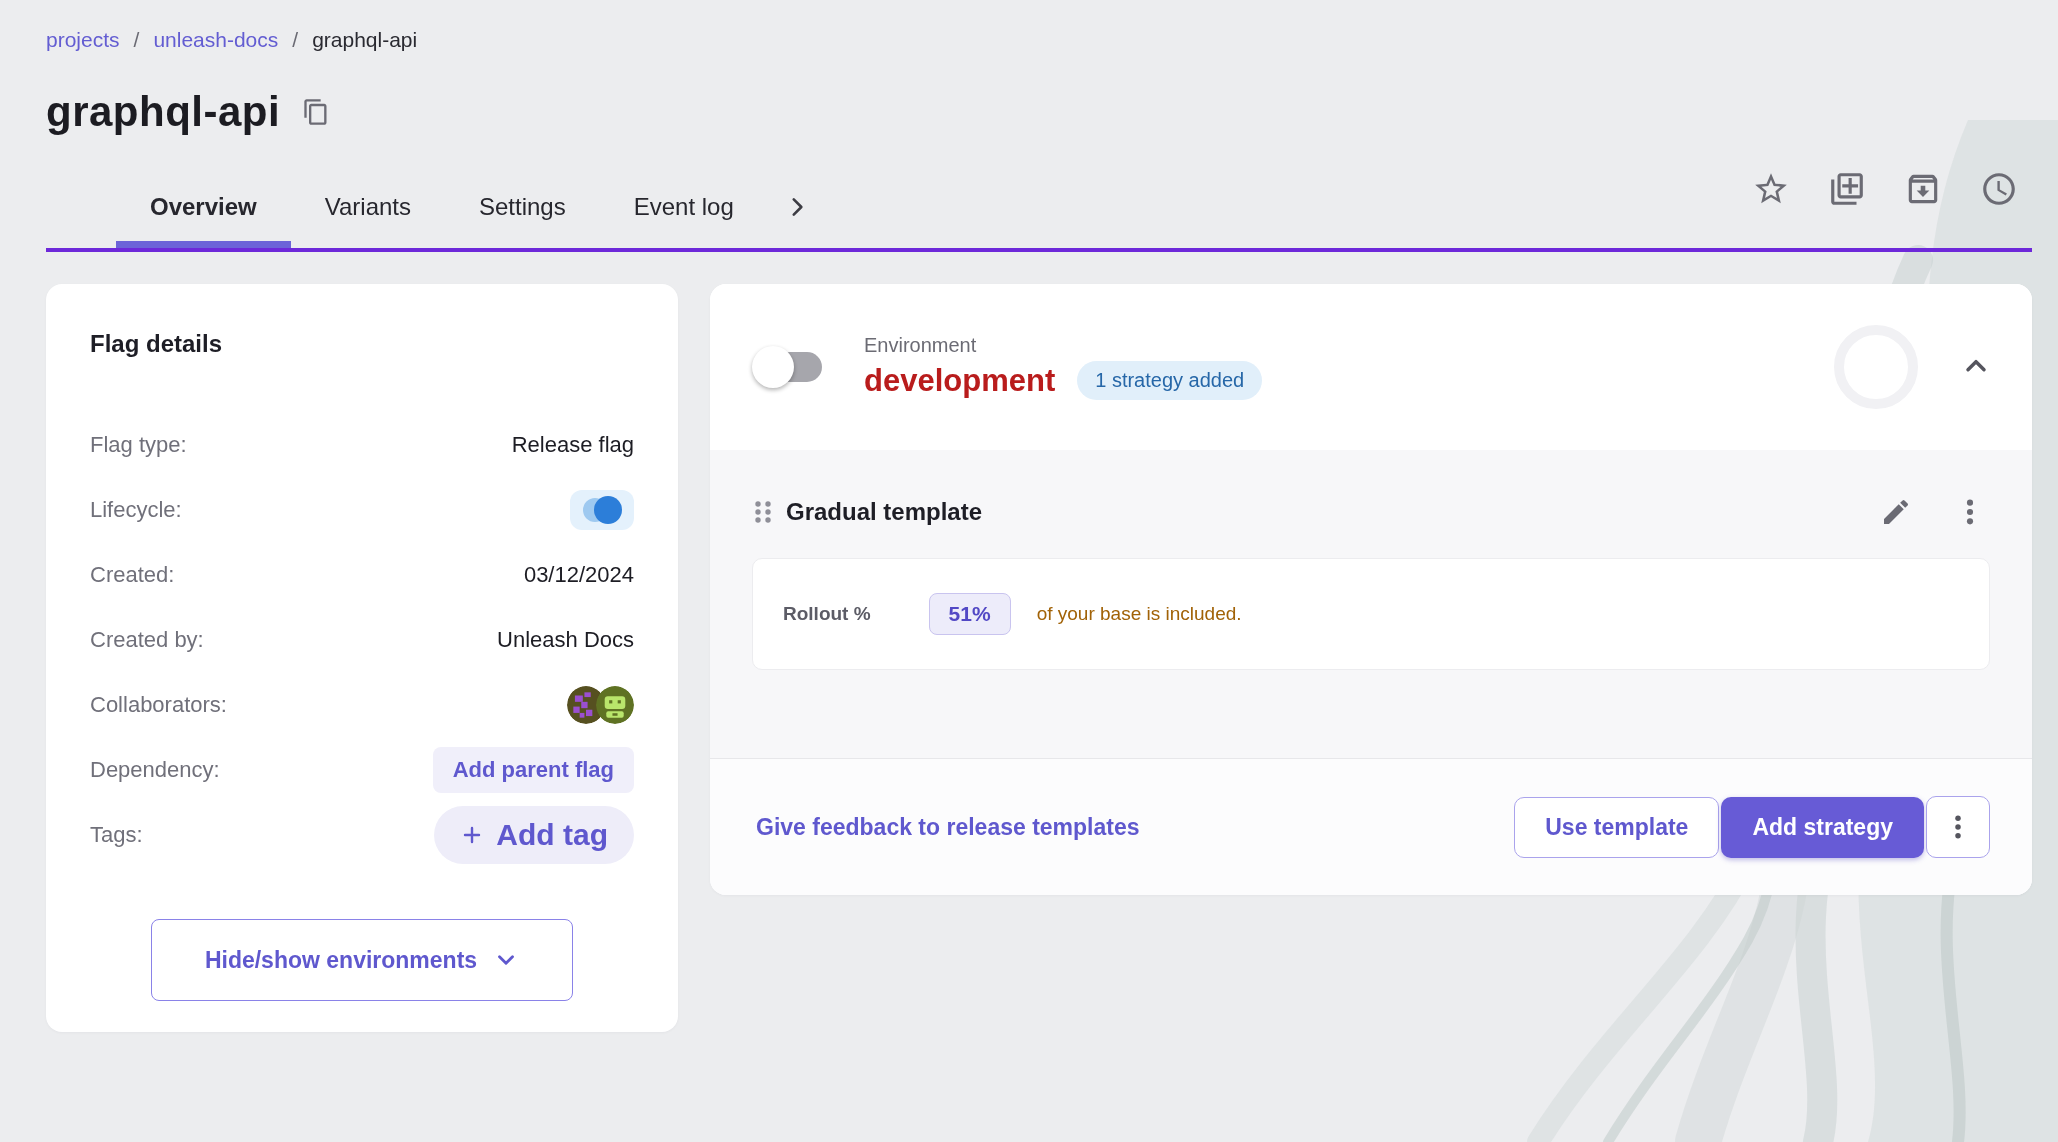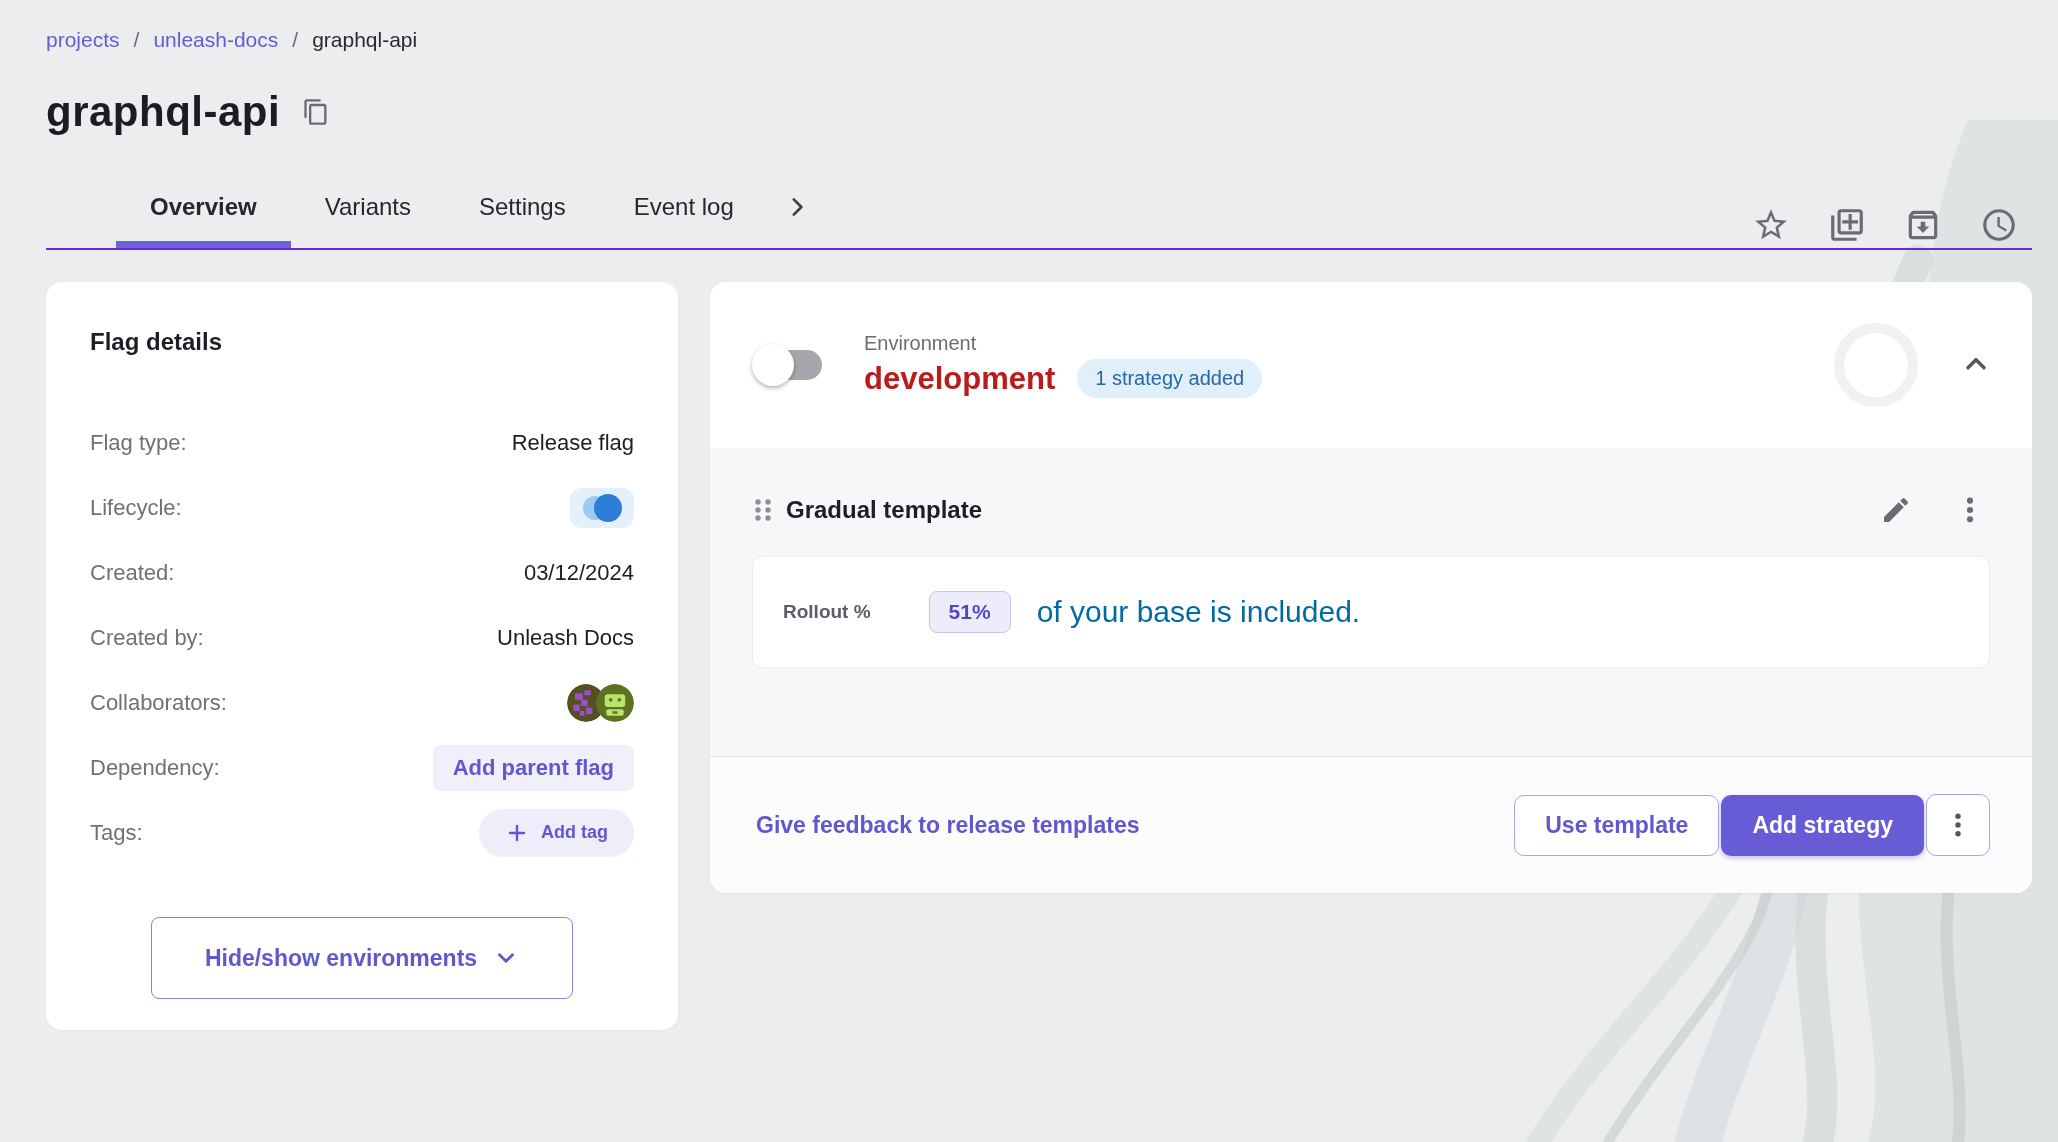--- a/index.html
+++ b/index.html
@@ -23,21 +23,21 @@
   .breadcrumb .crumb-sep { color:#6a6a73; }
   .breadcrumb .crumb-current { color:#2a2a31; }
 
   
   .title-row { display:flex; align-items:center; gap:18px; margin-top:36px; }
   .page-title { font-size:42px; font-weight:600; color:#1c1c22; letter-spacing:0.5px; }
   .icon-btn { background:none; border:none; cursor:pointer; color:#6b6b74; display:flex; align-items:center; justify-content:center; padding:4px; }
   .icon-btn svg { display:block; }
 
   
-  .tabbar { display:flex; justify-content:space-between; align-items:flex-end; border-bottom:2px solid #6d28d9; margin-top:30px; padding-right:10px; }
+  .tabbar { display:flex; justify-content:space-between; align-items:flex-start; border-bottom:4px solid #6d28d9; margin-top:30px; padding-right:10px; }
   .tabs { display:flex; margin-left:70px; }
   .tab { position:relative; padding:27px 34px; font-size:24px; color:#27272e; background:none; border:none; cursor:pointer; font-family:inherit; }
   .tab.active { font-weight:700; }
   .tab.active .tab-underline { position:absolute; left:0; right:0; bottom:0; height:7px; background:#6c63d8; }
   .tab-overflow { padding:27px 16px; }
   .header-icons { display:flex; align-items:center; gap:30px; }
 
   
   .main { display:flex; align-items:flex-start; gap:32px; margin-top:32px; }
   .card { background:#fff; border-radius:16px; box-shadow:0 1px 3px rgba(30,30,60,0.04); }
@@ -52,21 +52,21 @@
 
   .lifecycle-badge { width:64px; height:40px; border-radius:12px; background:#e4f1fc; display:flex; align-items:center; justify-content:center; }
   .lifecycle-badge .dot-back { width:24px; height:24px; border-radius:50%; background:#9ec9f0; margin-right:-13px; }
   .lifecycle-badge .dot-front { width:28px; height:28px; border-radius:50%; background:#2c7ed9; position:relative; }
 
   .avatars { display:flex; }
   .avatar { width:38px; height:38px; border-radius:50%; overflow:hidden; }
   .avatar + .avatar { margin-left:-9px; }
 
   .chip-btn { background:#f0effa; color:#5f58ce; font-weight:700; font-size:22px; border:none; border-radius:8px; padding:10px 20px; cursor:pointer; font-family:inherit; }
-  .pill-btn { background:#eeedf9; color:#5f58ce; font-weight:700; font-size:18px; border:none; border-radius:999px; padding:12px 26px; cursor:pointer; font-family:inherit; display:flex; align-items:center; gap:12px; }
+  .pill-btn { background:#eeedf9; color:#5f58ce; font-weight:700; font-size:30px; border:none; border-radius:999px; padding:12px 26px; cursor:pointer; font-family:inherit; display:flex; align-items:center; gap:12px; }
 
   .env-toggle-btn { display:block; margin:52px auto 0; width:422px; height:82px; border:1px solid #8a82e8; border-radius:8px; background:#fff;
     color:#5f58ce; font-weight:700; font-size:23px; cursor:pointer; font-family:inherit; display:flex; align-items:center; justify-content:center; gap:16px; }
 
   
   .env-card { flex:1; overflow:hidden; padding:0; display:flex; flex-direction:column; }
   .env-header { height:166px; display:flex; align-items:center; padding:0 34px 0 48px; background:#fff; }
 
   .switch { position:relative; width:64px; height:30px; flex:none; cursor:pointer; margin-right:42px; }
   .switch .track { position:absolute; top:0; left:0; right:0; bottom:0; border-radius:15px; background:#a6a6ac; }
@@ -83,21 +83,21 @@
 
   .env-body { background:#f7f7f9; padding:42px 42px 88px; }
   .strategy-header { display:flex; align-items:center; }
   .drag-handle { cursor:grab; margin-right:12px; color:#8f8f98; display:flex; }
   .strategy-name { font-size:24px; font-weight:700; color:#1e1e26; }
   .strategy-actions { margin-left:auto; display:flex; align-items:center; gap:34px; color:#6e6e77; }
 
   .rollout-card { margin-top:26px; background:#fff; border:1px solid #ececef; border-radius:10px; padding:34px 30px; display:flex; align-items:center; }
   .rollout-label { font-size:19px; font-weight:700; color:#5c5c66; }
   .rollout-chip { margin-left:58px; background:#edecfa; border:1px solid #c9c4ef; border-radius:8px; padding:8px 19px; font-size:21px; font-weight:700; color:#5248c5; }
-  .rollout-text { margin-left:26px; font-size:30px; color:#0369a1; }
+  .rollout-text { margin-left:26px; font-size:19px; color:#a16207; }
 
   .env-divider { height:1px; background:#e7e7ea; }
   .env-footer { height:136px; background:#fcfcfd; display:flex; align-items:center; padding:0 42px 0 46px; }
   .feedback-link { font-size:23px; font-weight:700; color:#5f58ce; text-decoration:none; cursor:pointer; }
   .footer-actions { margin-left:auto; display:flex; align-items:center; gap:2px; }
   .btn-outlined { background:#fff; border:1px solid #aaa3ec; color:#5f58ce; font-weight:700; font-size:23px; border-radius:10px; padding:16px 30px; cursor:pointer; font-family:inherit; }
   .btn-filled { background:#675bd6; border:none; color:#fff; font-weight:700; font-size:23px; border-radius:10px; padding:17px 31px; cursor:pointer; font-family:inherit; box-shadow:0 2px 5px rgba(80,70,190,0.35); }
   .btn-kebab { background:#fff; border:1px solid #aaa3ec; border-radius:10px; width:64px; height:62px; cursor:pointer; color:#55555e; display:flex; align-items:center; justify-content:center; }
 </style>
 </head>

